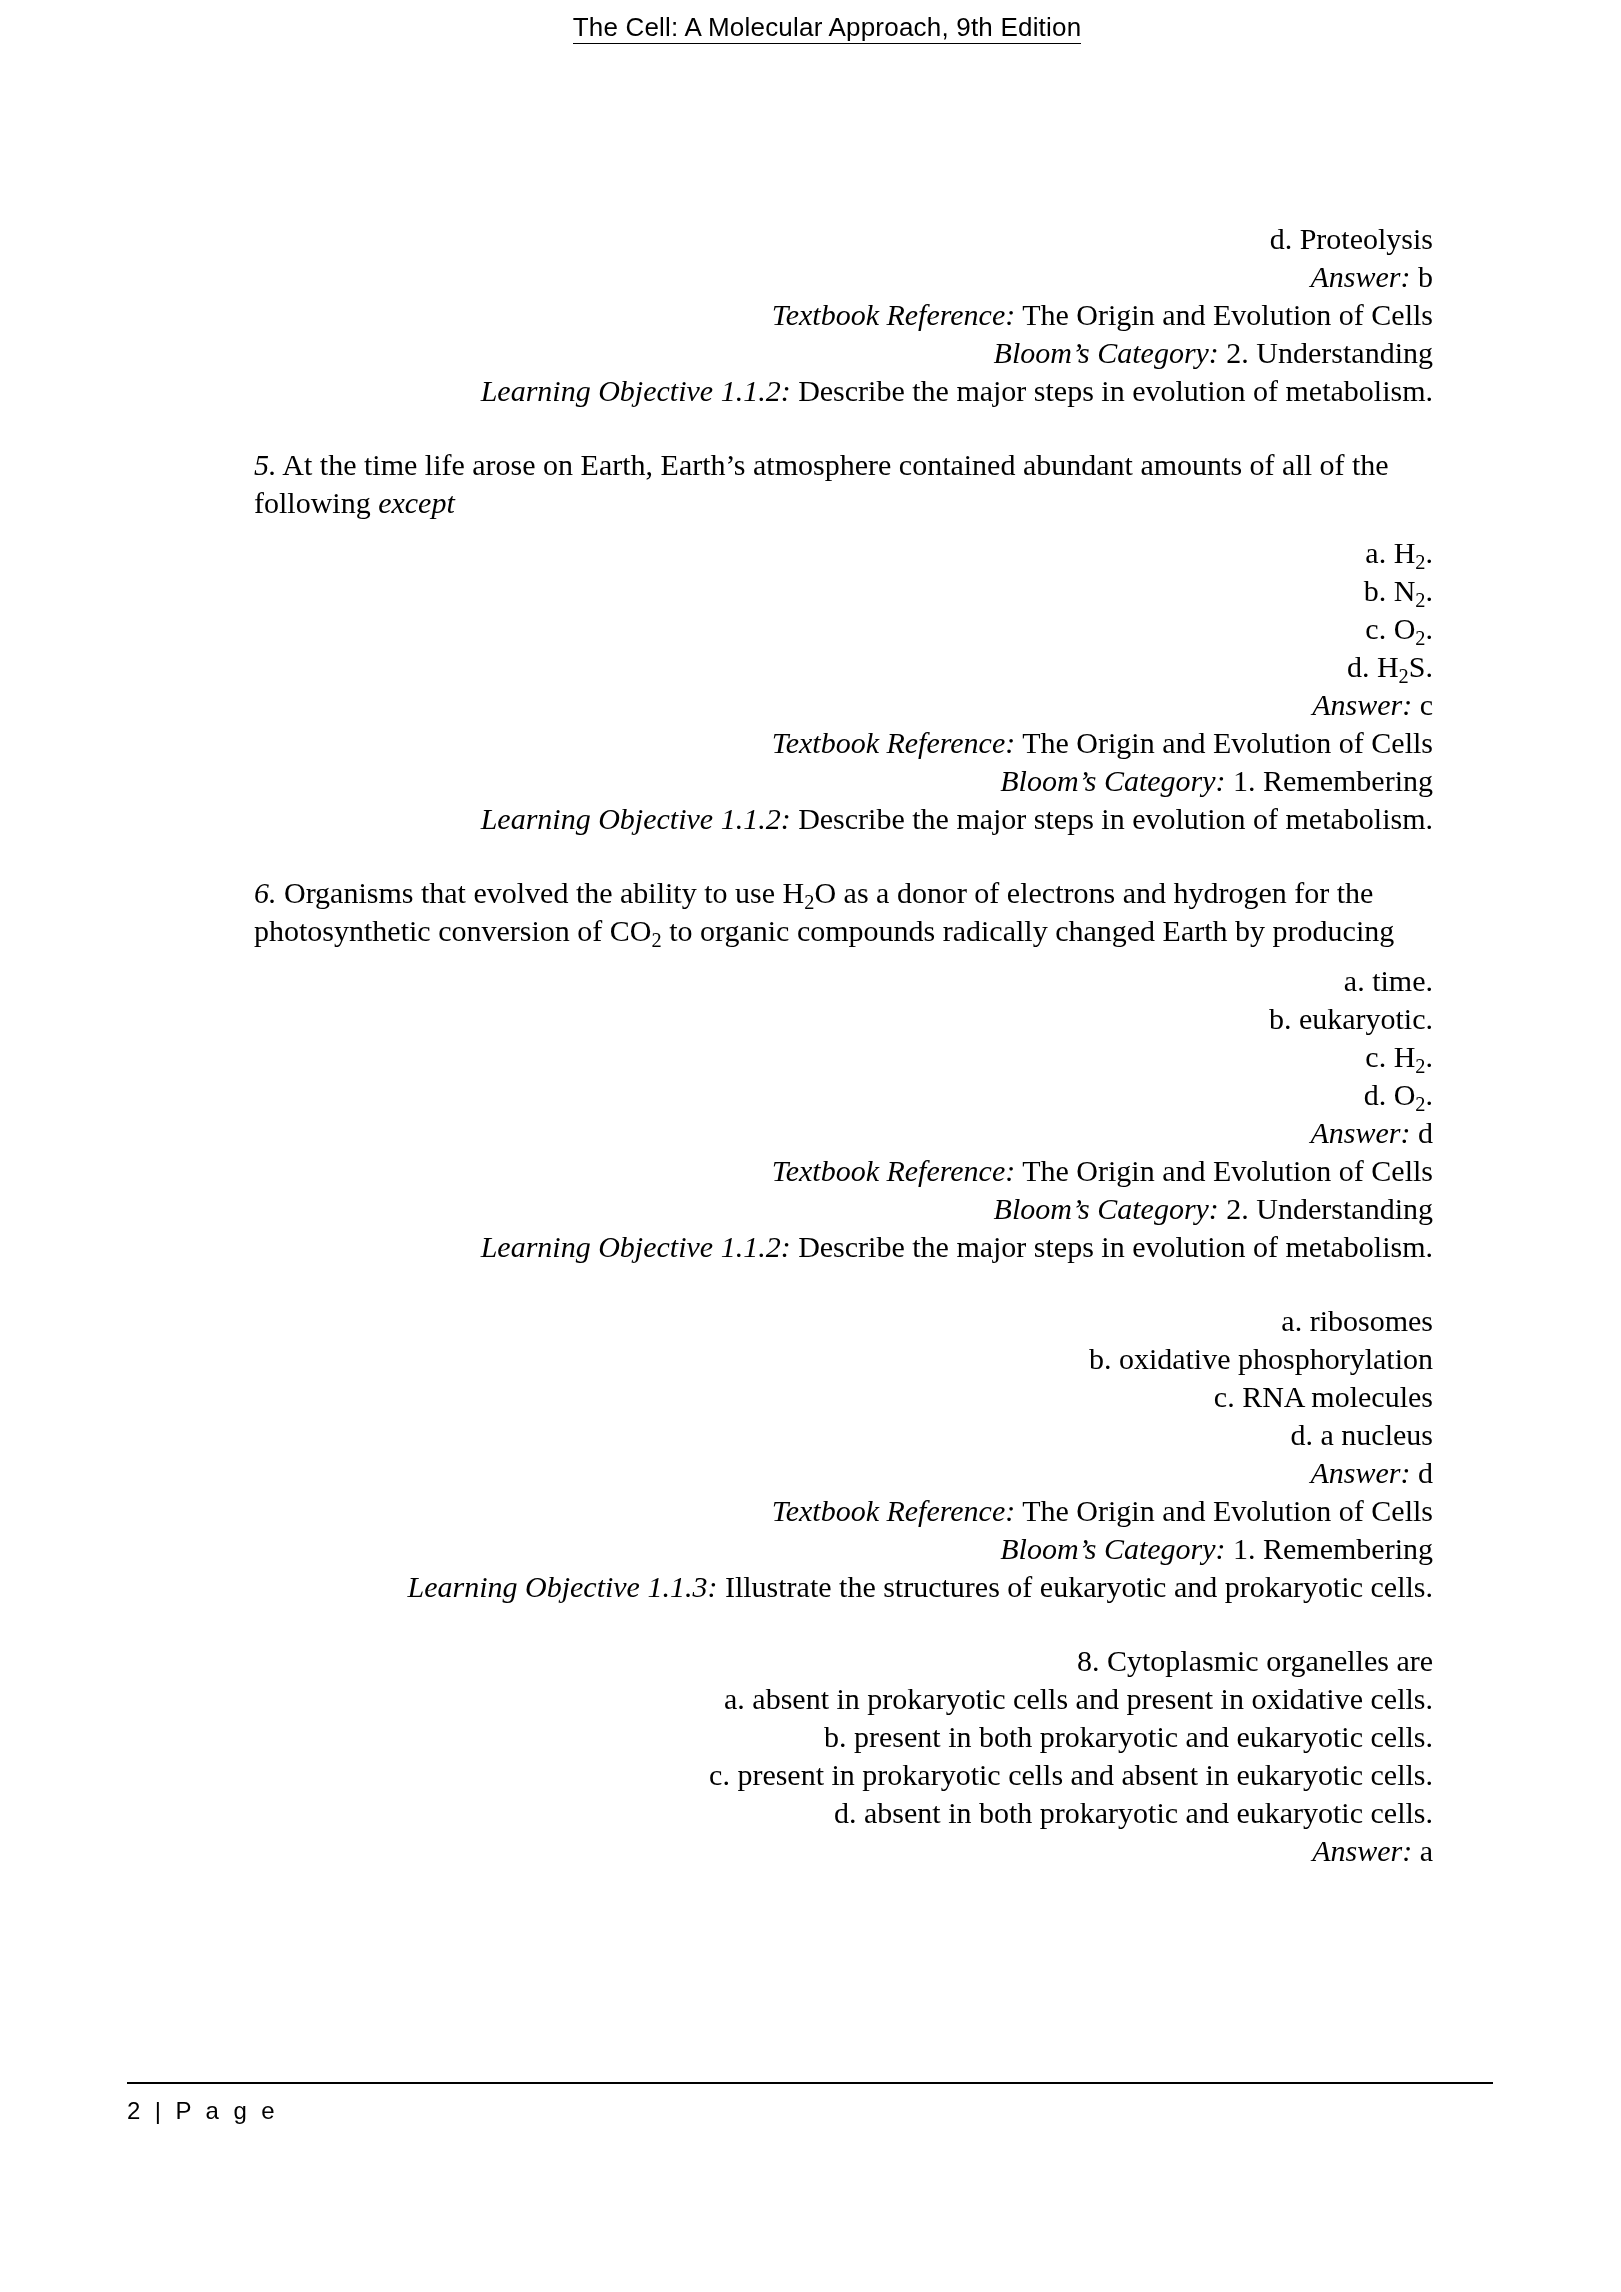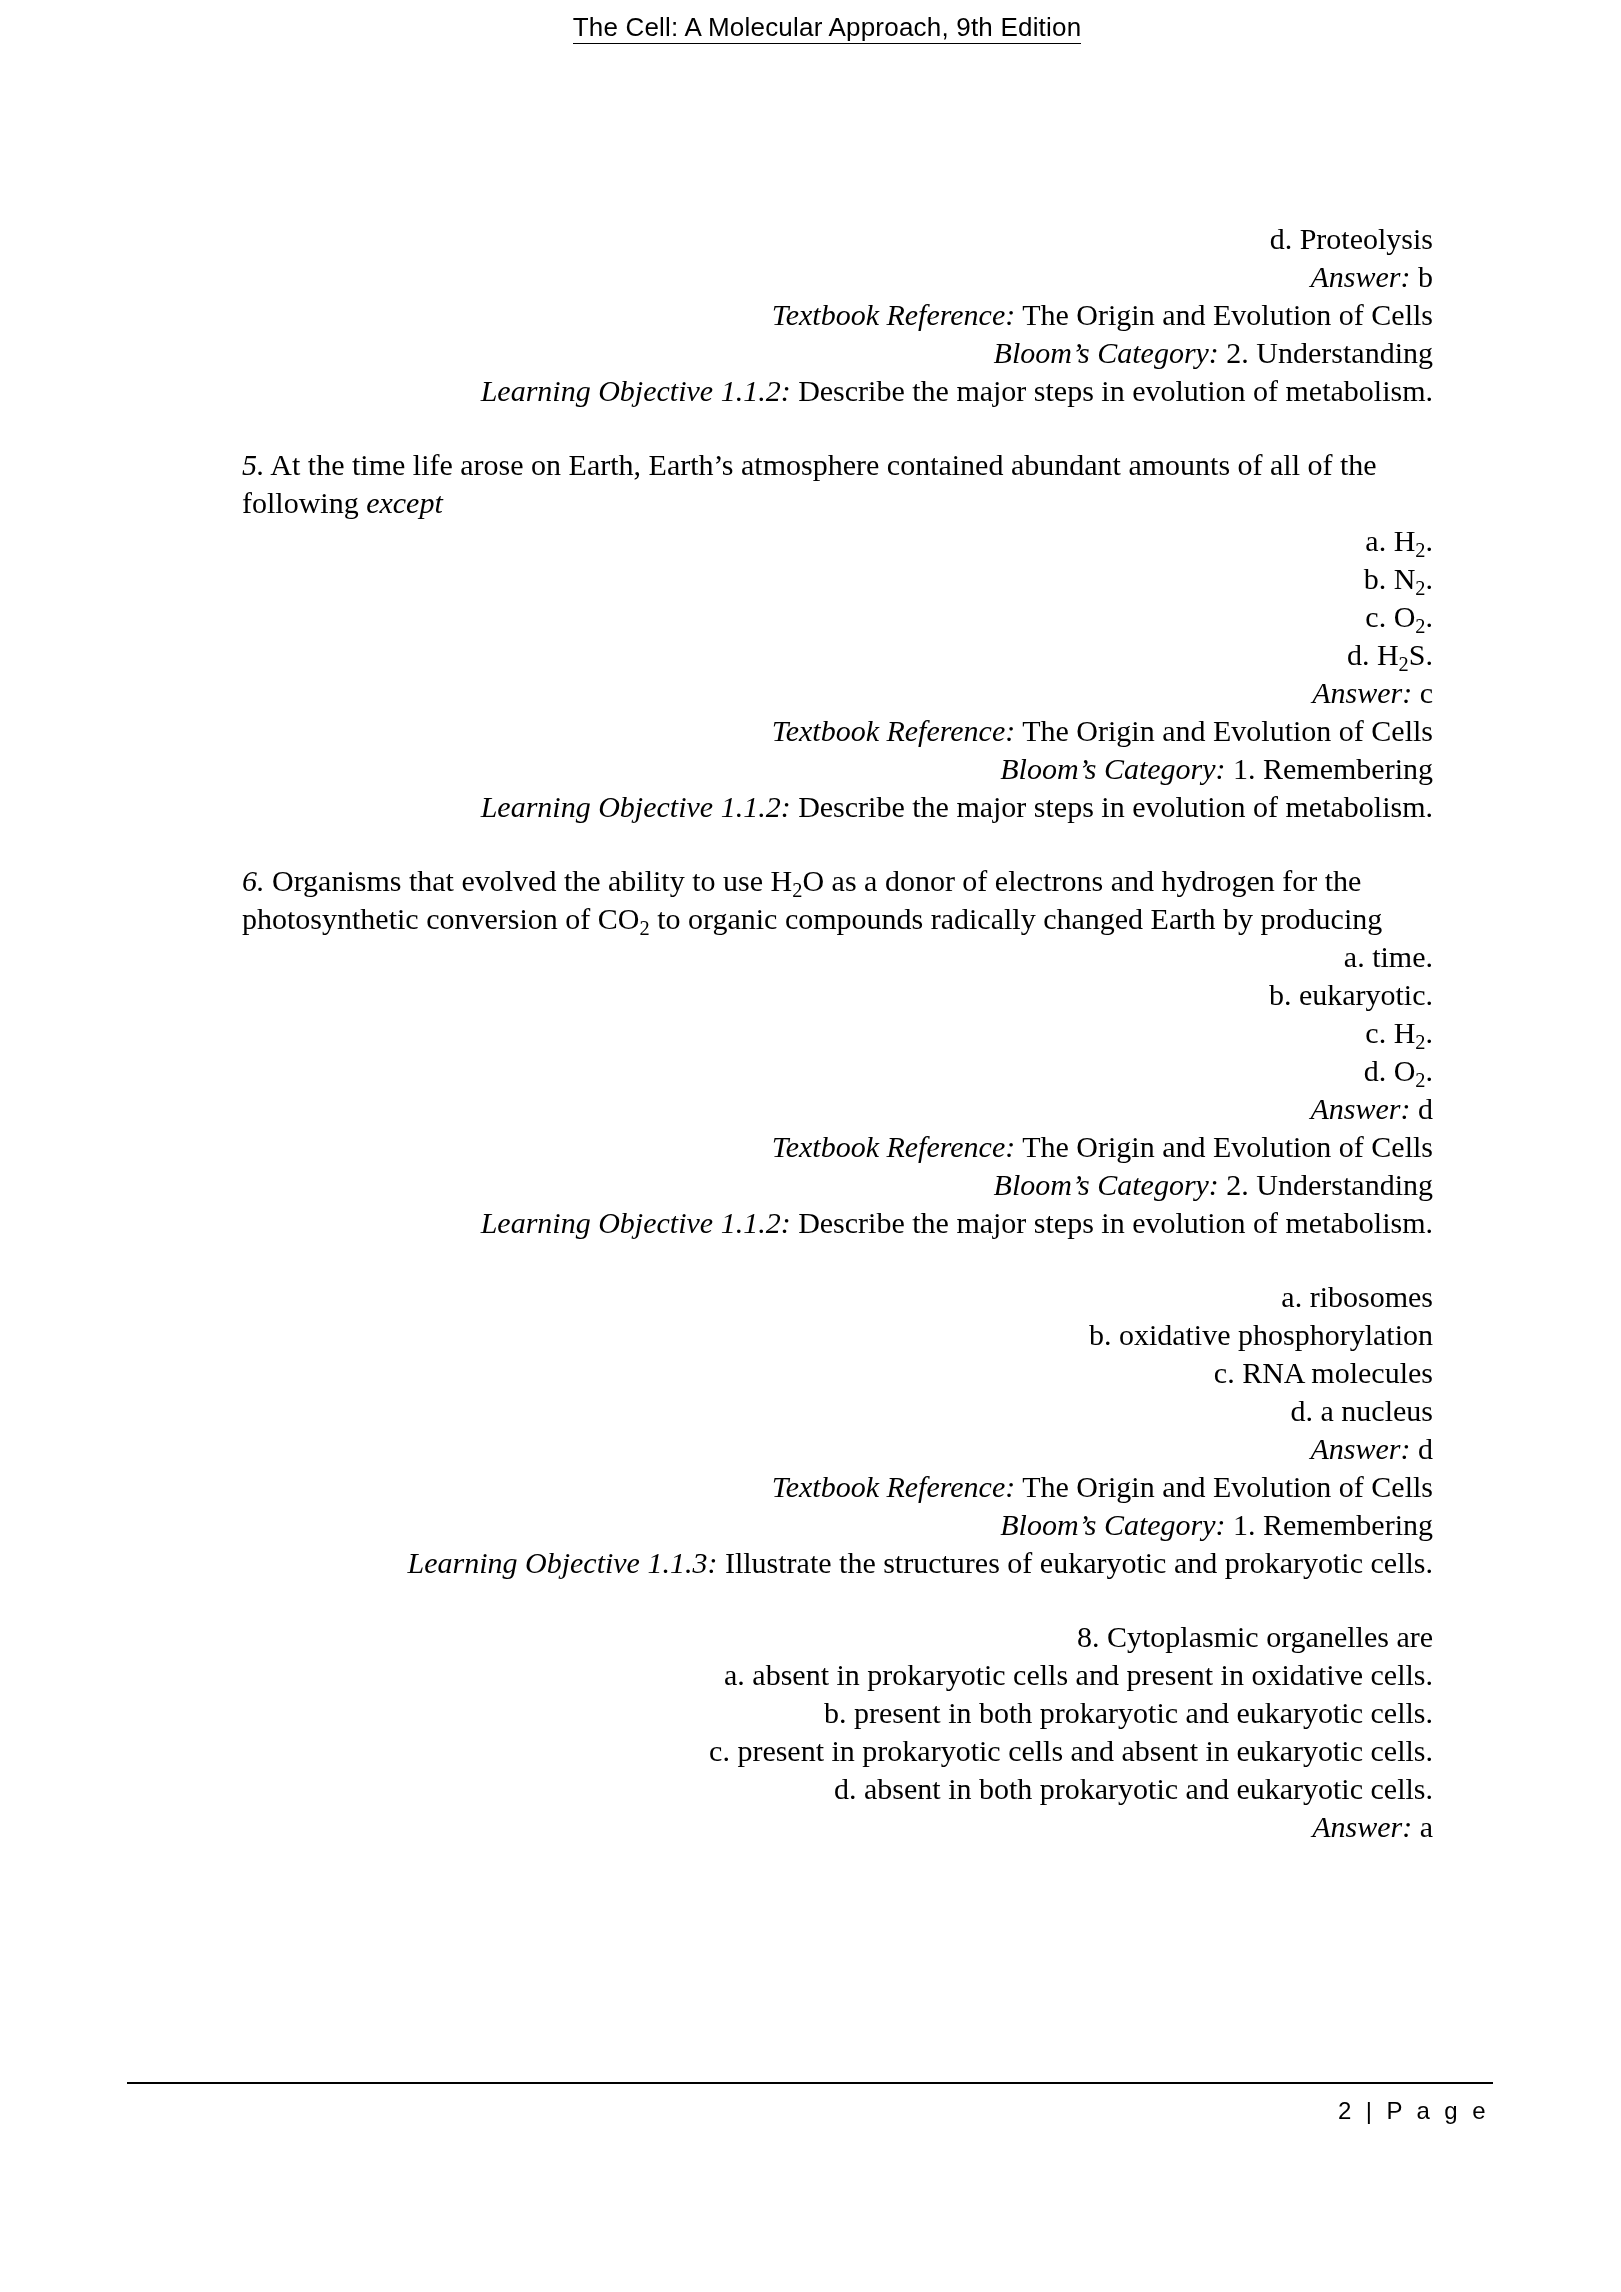--- a/index.html
+++ b/index.html
@@ -59,21 +59,21 @@
     font-size: 30px;
     line-height: 38px;
     text-align: right;
     white-space: pre-wrap;
     margin: 0;
   }
 
   .para {
     font-size: 30px;
     line-height: 38px;
-    margin: 0;
+    margin: 12px;
     text-align: left;
   }
 
   .lbl {
     font-style: italic;
   }
 
   .em {
     font-style: italic;
   }
@@ -97,21 +97,21 @@
     left: 127px;
     top: 2082px;
     width: 1366px;
   }
   .footer-rule {
     width: 100%;
     height: 0;
     border-top: 2.7px solid #000;
   }
   .footer-text {
-    text-align: right;
+    text-align: left;
     font-family: "Liberation Sans", "DejaVu Sans", sans-serif;
     font-size: 24px;
     letter-spacing: 3.9px;
     padding-top: 12.5px;
     padding-right: 3.6px;
   }
 </style>
 </head>
 <body>
 

